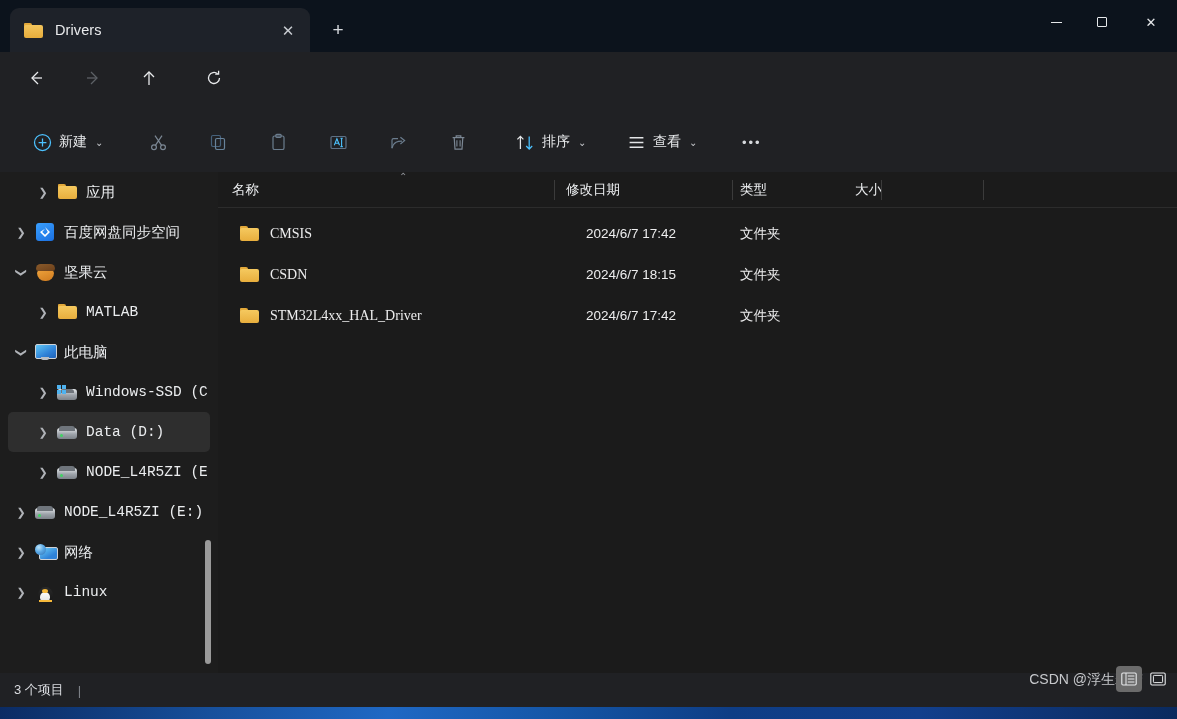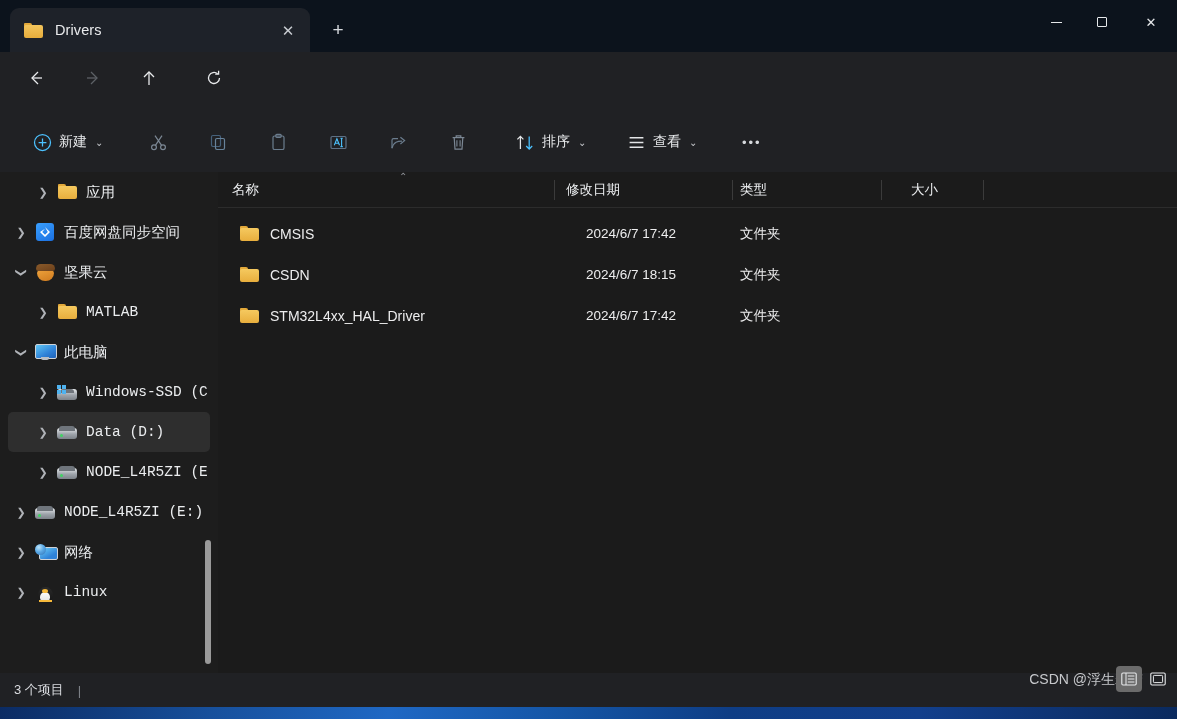--- a/index.html
+++ b/index.html
@@ -151,21 +151,21 @@
 
   
   .content { position:absolute; left:218px; top:172px; width:959px; height:513px; background:#1b1b1b; }
   .colheader { position:relative; height:36px; border-bottom:1px solid #2c2c2c; }
   .colheader .sortmark { position:absolute; left:181px; top:-1px; color:#8d9096; font-size:10px; }
   .col { position:absolute; top:0; height:36px; display:flex; align-items:center; color:#eceef0; font-size:13.5px; }
   .colsep { position:absolute; top:8px; width:1px; height:20px; background:#3b3b3b; }
 
   .row { position:relative; height:41px; display:flex; align-items:center; }
   .row .rname { position:absolute; left:22px; display:flex; align-items:center; gap:11px; }
-  .row .rname .txt { color:#ededee; font-size:14px; }
+  .row .rname .txt { color:#ededee; font-size:14px;font-family:Liberation Serif, serif; }
   .row .rdate { position:absolute; left:368px; color:#ededee; font-size:13.5px; }
   .row .rtype { position:absolute; left:522px; color:#ededee; font-size:13.5px; }
   .row .rsize { position:absolute; left:671px; color:#ededee; font-size:13.5px; }
 
   
   .statusbar { position:absolute; left:0; bottom:12px; width:1177px; height:34px; background:#202124;
                display:flex; align-items:center; }
   .status-text { color:#dadce0; font-size:13px; margin-left:14px; }
   .status-div { color:#7e8288; font-size:13px; margin-left:14px; }
   .viewbtns { position:absolute; right:6px; bottom:15px; display:flex; gap:3px; }
@@ -441,21 +441,21 @@
       <div class="sb-thumb" id="sbthumb" style="top: 368px; height: 124px;"></div>
     </div>
   </div>
 
   <div class="content">
     <div class="colheader">
       <span class="sortmark">⌃</span>
       <div class="col" style="left:14px">名称</div>
       <div class="col" style="left:348px">修改日期</div>
       <div class="col" style="left:522px">类型</div>
-      <div class="col" style="left:693px">大小</div>
+      <div class="col" style="left:637px">大小</div>
       <div class="colsep" style="left:336px"></div>
       <div class="colsep" style="left:514px"></div>
       <div class="colsep" style="left:663px"></div>
       <div class="colsep" style="left:765px"></div>
     </div>
     <div id="rows" style="padding-top:5px">
         <div class="row">
           <span class="rname">
             <span class="ico-folder"></span>
             <span class="txt">CMSIS</span>

